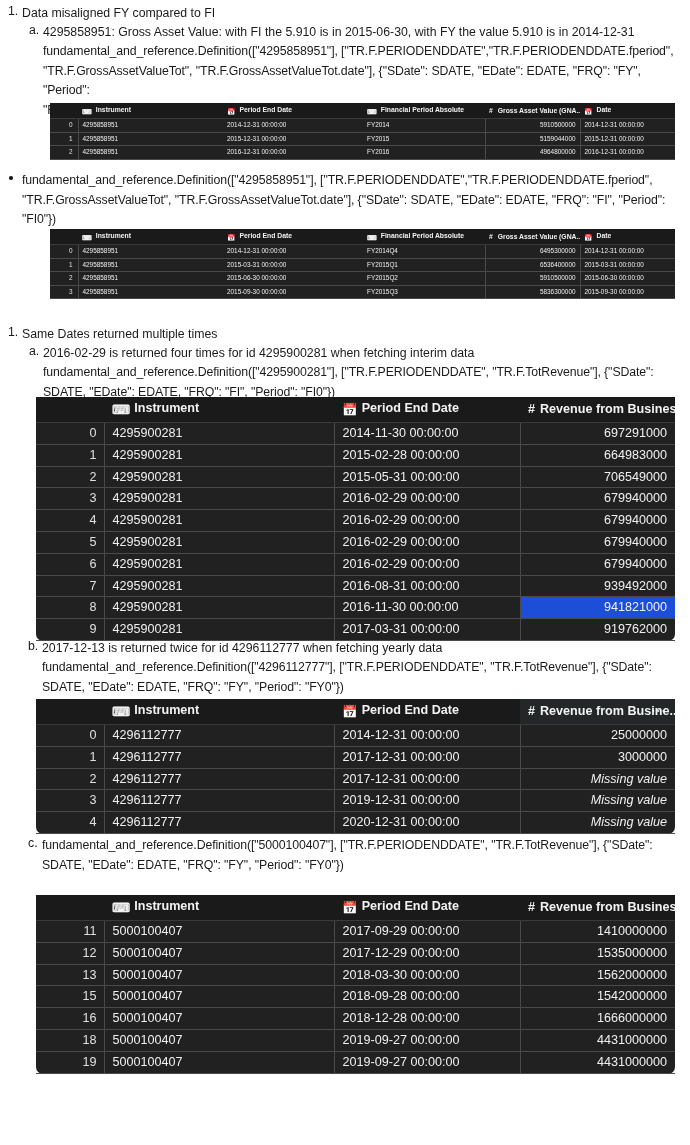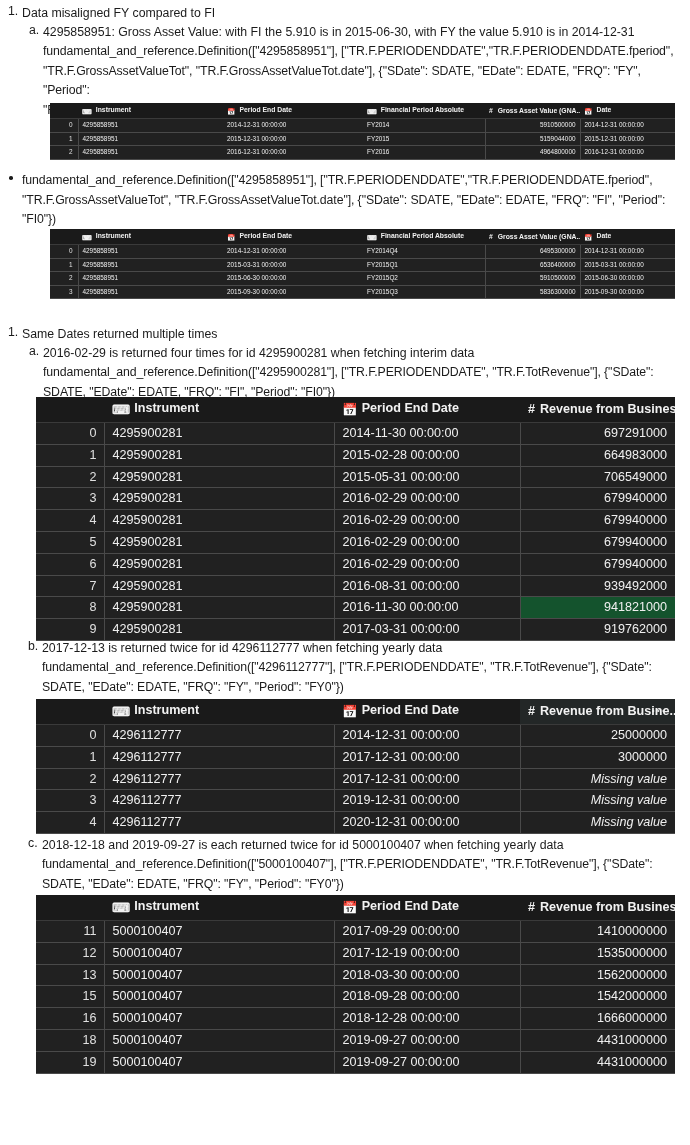--- a/index.html
+++ b/index.html
@@ -177,39 +177,40 @@
     line-height: 12.5px;
     padding-left: 4px;
     padding-right: 4px;
     font-size: 6.4px;
   }
   .df-small td.idx { padding-right: 5px; padding-left: 0; }
 
   
   .df-big {
     font-size: 12.6px;
+    border-radius: 7px;
   }
   .df-big thead th {
     height: 23px;
     line-height: 23px;
     padding-left: 8px;
     padding-right: 8px;
     font-size: 12.6px;
   }
   .df-big tbody td {
     height: 20.8px;
     line-height: 20.8px;
     padding-left: 8px;
     padding-right: 8px;
   }
   .df-big td.idx { padding-right: 7px; padding-left: 0; }
   .df-big td.val { }
 
   .col-hl {
-    background: #14532d;
+    background: #1d4ed8;
   }
   .hdr-hl {
     background: #232727;
   }
 
   
   .blk { position: absolute; }
 </style>
 </head>
 <body>
@@ -542,21 +543,20 @@
           <td class="val cellsep missing">Missing value</td>
         </tr>
       </tbody>
     </table>
   </div>
 
   <div class="blk" style="left:21px; top:836px; width:669px;">
     <ol class="ol-2">
       <li class="li-sub">
         <span class="marker">c.</span>
-        <span class="headline">2018-12-18 and 2019-09-27 is each returned twice for id 5000100407 when fetching yearly data</span>
         <span class="code">fundamental_and_reference.Definition(["5000100407"], ["TR.F.PERIODENDDATE", "TR.F.TotRevenue"], {"SDate":</span>
         <span class="code">SDATE, "EDate": EDATE, "FRQ": "FY", "Period": "FY0"})</span>
       </li>
     </ol>
   </div>
 
   <div class="blk" style="left:36px; top:895px;">
     <table class="df df-big" style="width:639px;">
       <colgroup>
           <col style="width:68px">
@@ -581,21 +581,21 @@
       <tbody>
         <tr>
           <td class="idx">11</td>
           <td class="txt">5000100407</td>
           <td class="txt cellsep">2017-09-29 00:00:00</td>
           <td class="val cellsep">1410000000</td>
         </tr>
         <tr>
           <td class="idx">12</td>
           <td class="txt">5000100407</td>
-          <td class="txt cellsep">2017-12-19 00:00:00</td>
+          <td class="txt cellsep">2017-12-29 00:00:00</td>
           <td class="val cellsep">1535000000</td>
         </tr>
         <tr>
           <td class="idx">13</td>
           <td class="txt">5000100407</td>
           <td class="txt cellsep">2018-03-30 00:00:00</td>
           <td class="val cellsep">1562000000</td>
         </tr>
         <tr>
           <td class="idx">15</td>

